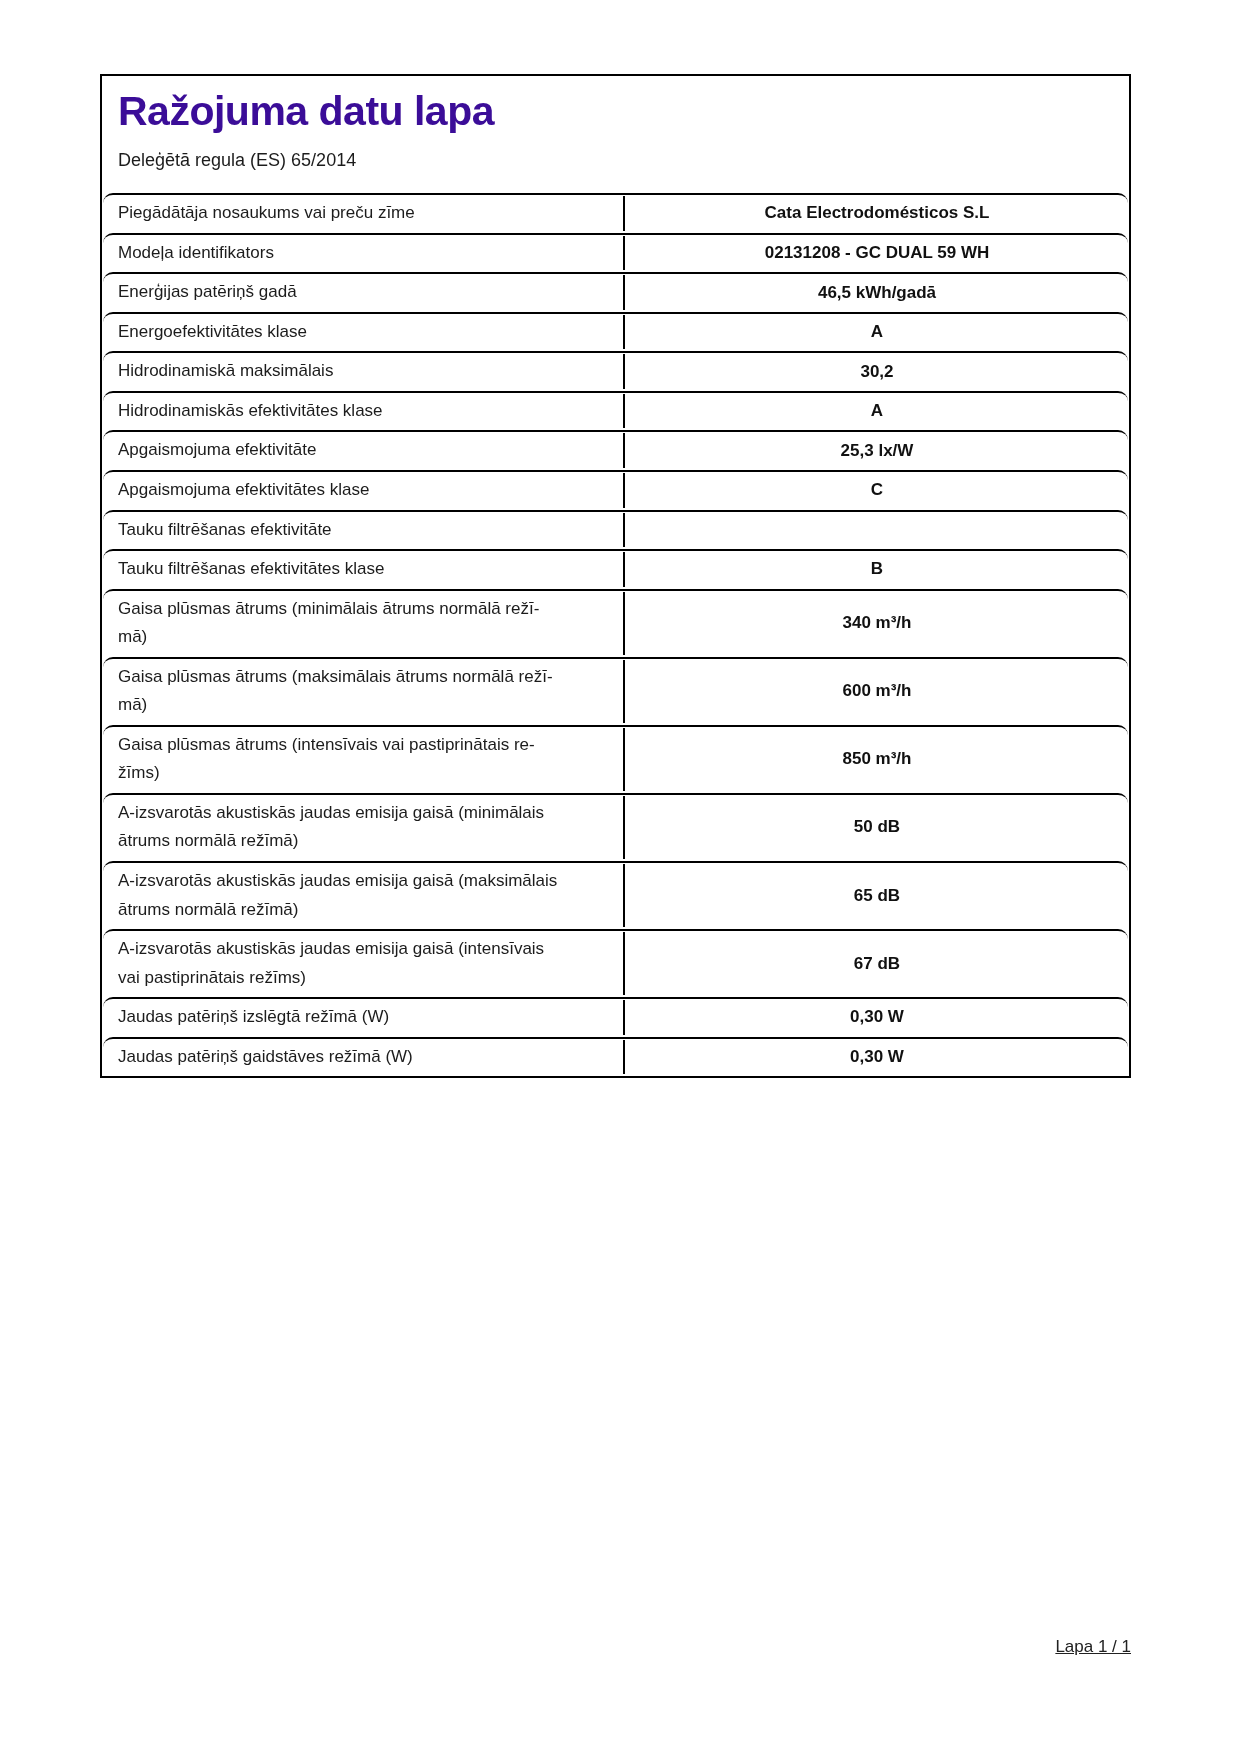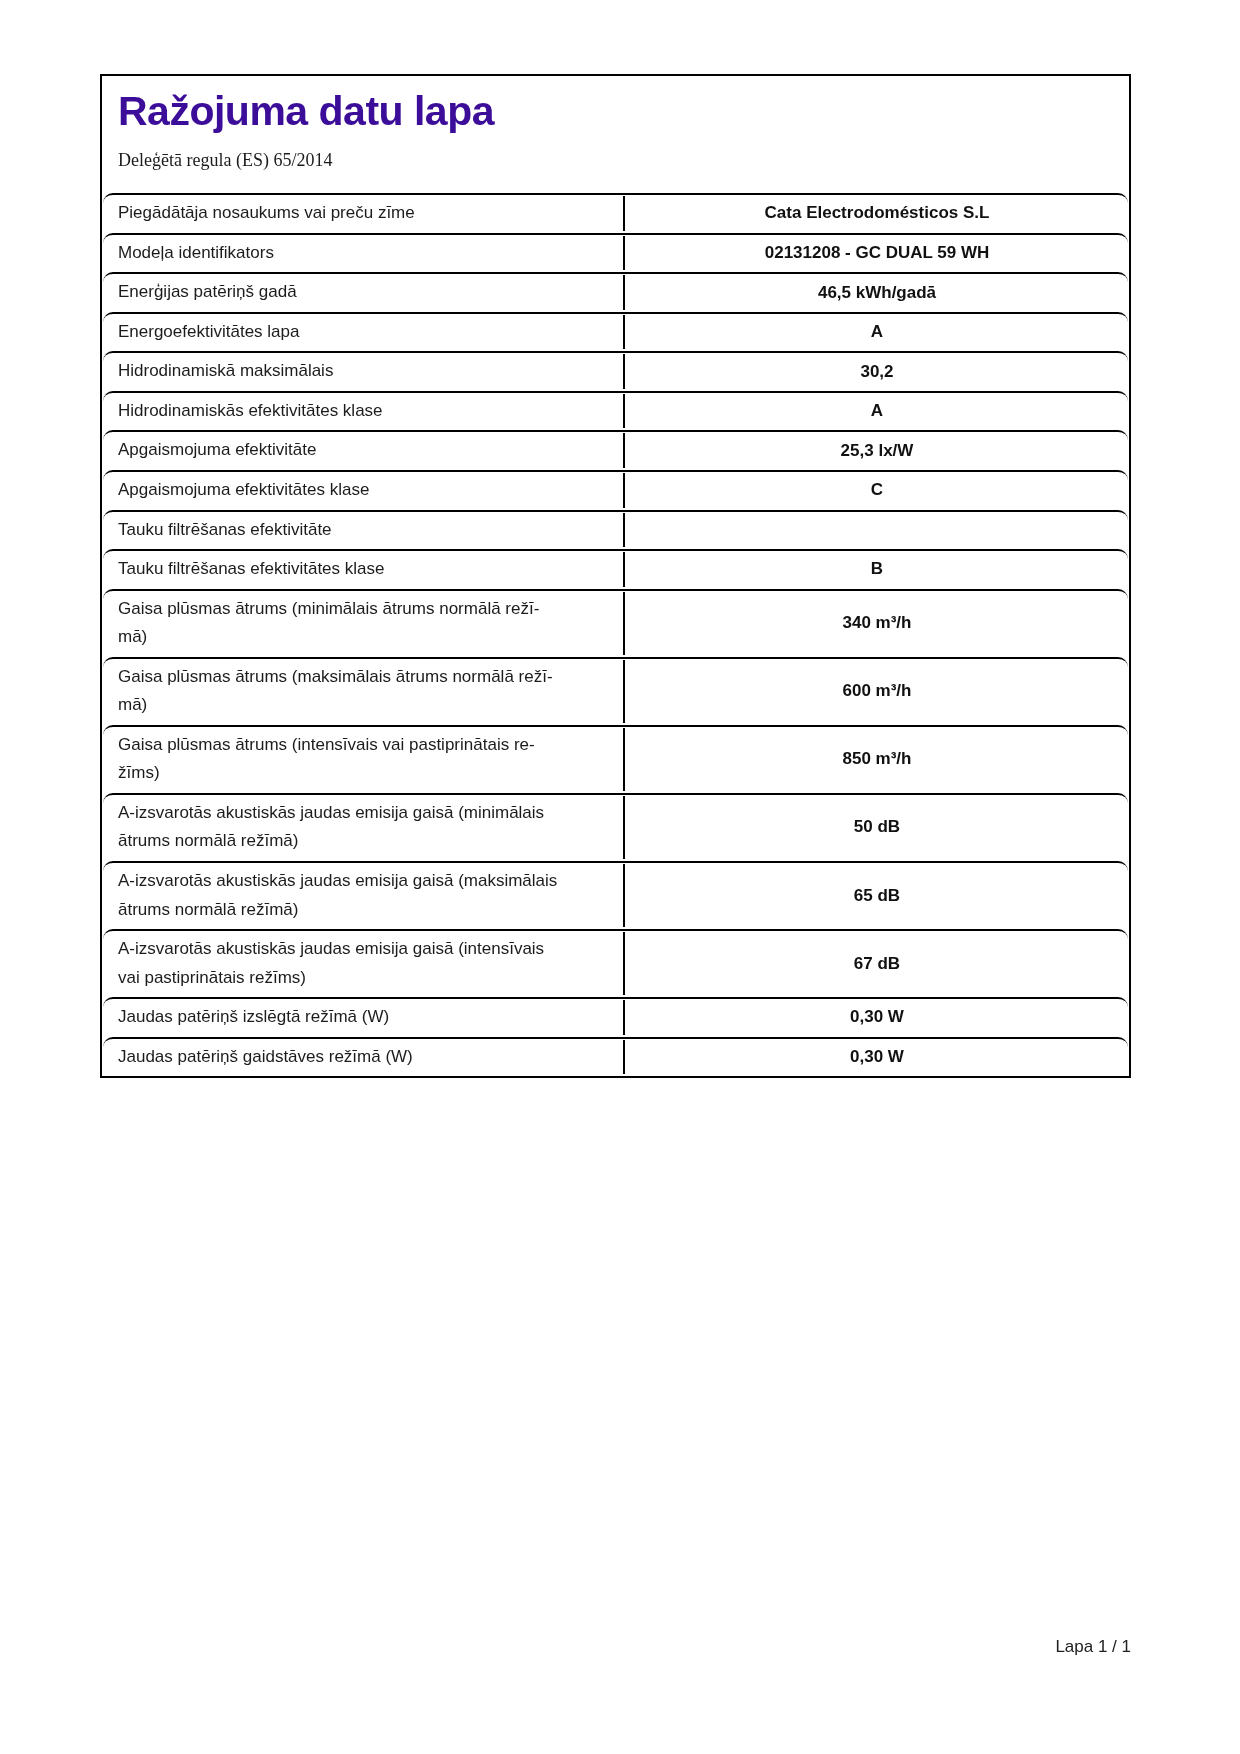--- a/index.html
+++ b/index.html
@@ -25,21 +25,20 @@
   .page-title {
     font-size: 41px;
     font-weight: bold;
     line-height: 1.15;
     letter-spacing: -0.5px;
   }
   .page-subtitle {
     margin-top: 15px;
     font-size: 18px;
     color: #1c1c1c;
-    font-family: Liberation Serif, serif;
   }
   .row {
     display: flex;
     border-top: 2px solid #000000;
     min-height: 35px;
     align-items: stretch;
     border-radius: 10px;
   }
   .cell {
     display: flex;
@@ -64,20 +63,21 @@
     color: #111111;
   }
   .page-footer {
     position: absolute;
     left: 97px;
     top: 1634px;
     width: 1031px;
     text-align: right;
     font-size: 17px;
     color: #212121;
+    text-decoration: underline;
   }
 </style>
 </head>
 <body>
 
 <div class="doc-table">
   <div class="header-block">
     <div class="page-title" style="color: rgb(59, 13, 152);">Ražojuma datu lapa</div>
     <div class="page-subtitle">Deleģētā regula (ES) 65/2014</div>
   </div>
@@ -88,21 +88,21 @@
   </div>
   <div class="row">
     <div class="cell label">Modeļa identifikators</div>
     <div class="cell value">02131208 - GC DUAL 59 WH</div>
   </div>
   <div class="row">
     <div class="cell label">Enerģijas patēriņš gadā</div>
     <div class="cell value">46,5 kWh/gadā</div>
   </div>
   <div class="row">
-    <div class="cell label">Energoefektivitātes lapa</div>
+    <div class="cell label">Energoefektivitātes klase</div>
     <div class="cell value">A</div>
   </div>
   <div class="row">
     <div class="cell label">Hidrodinamiskā maksimālais</div>
     <div class="cell value">30,2</div>
   </div>
   <div class="row">
     <div class="cell label">Hidrodinamiskās efektivitātes klase</div>
     <div class="cell value">A</div>
   </div>

